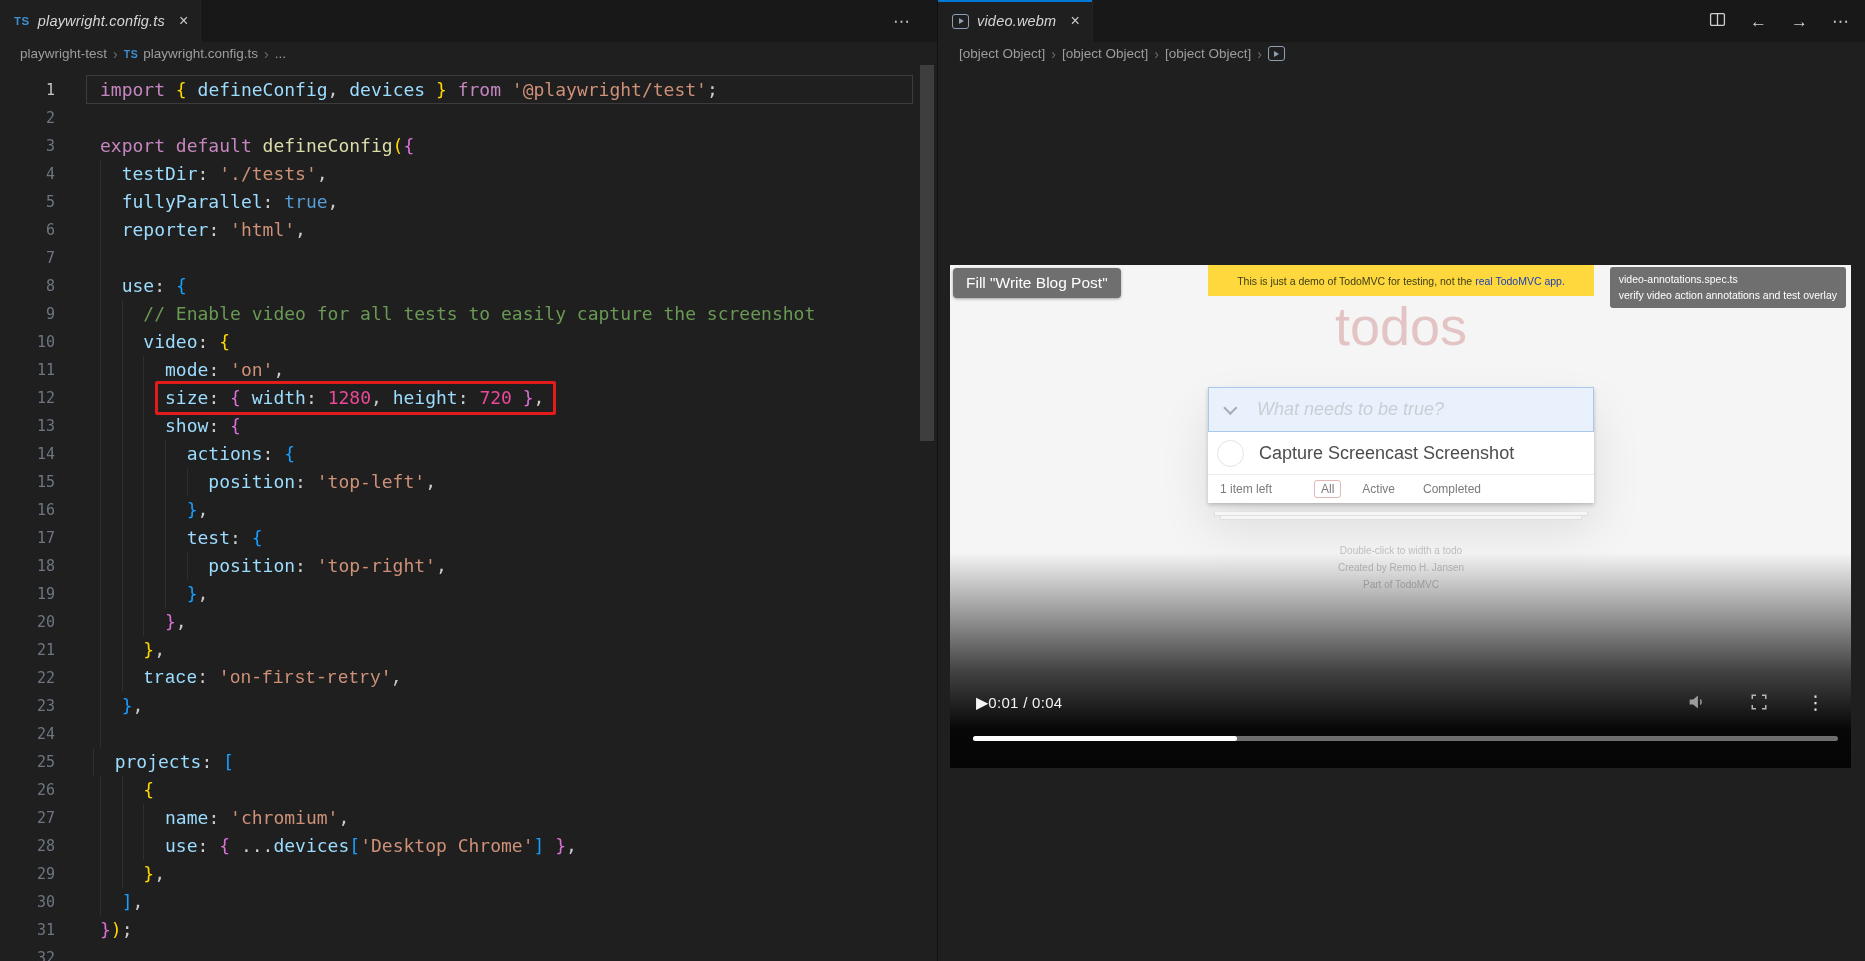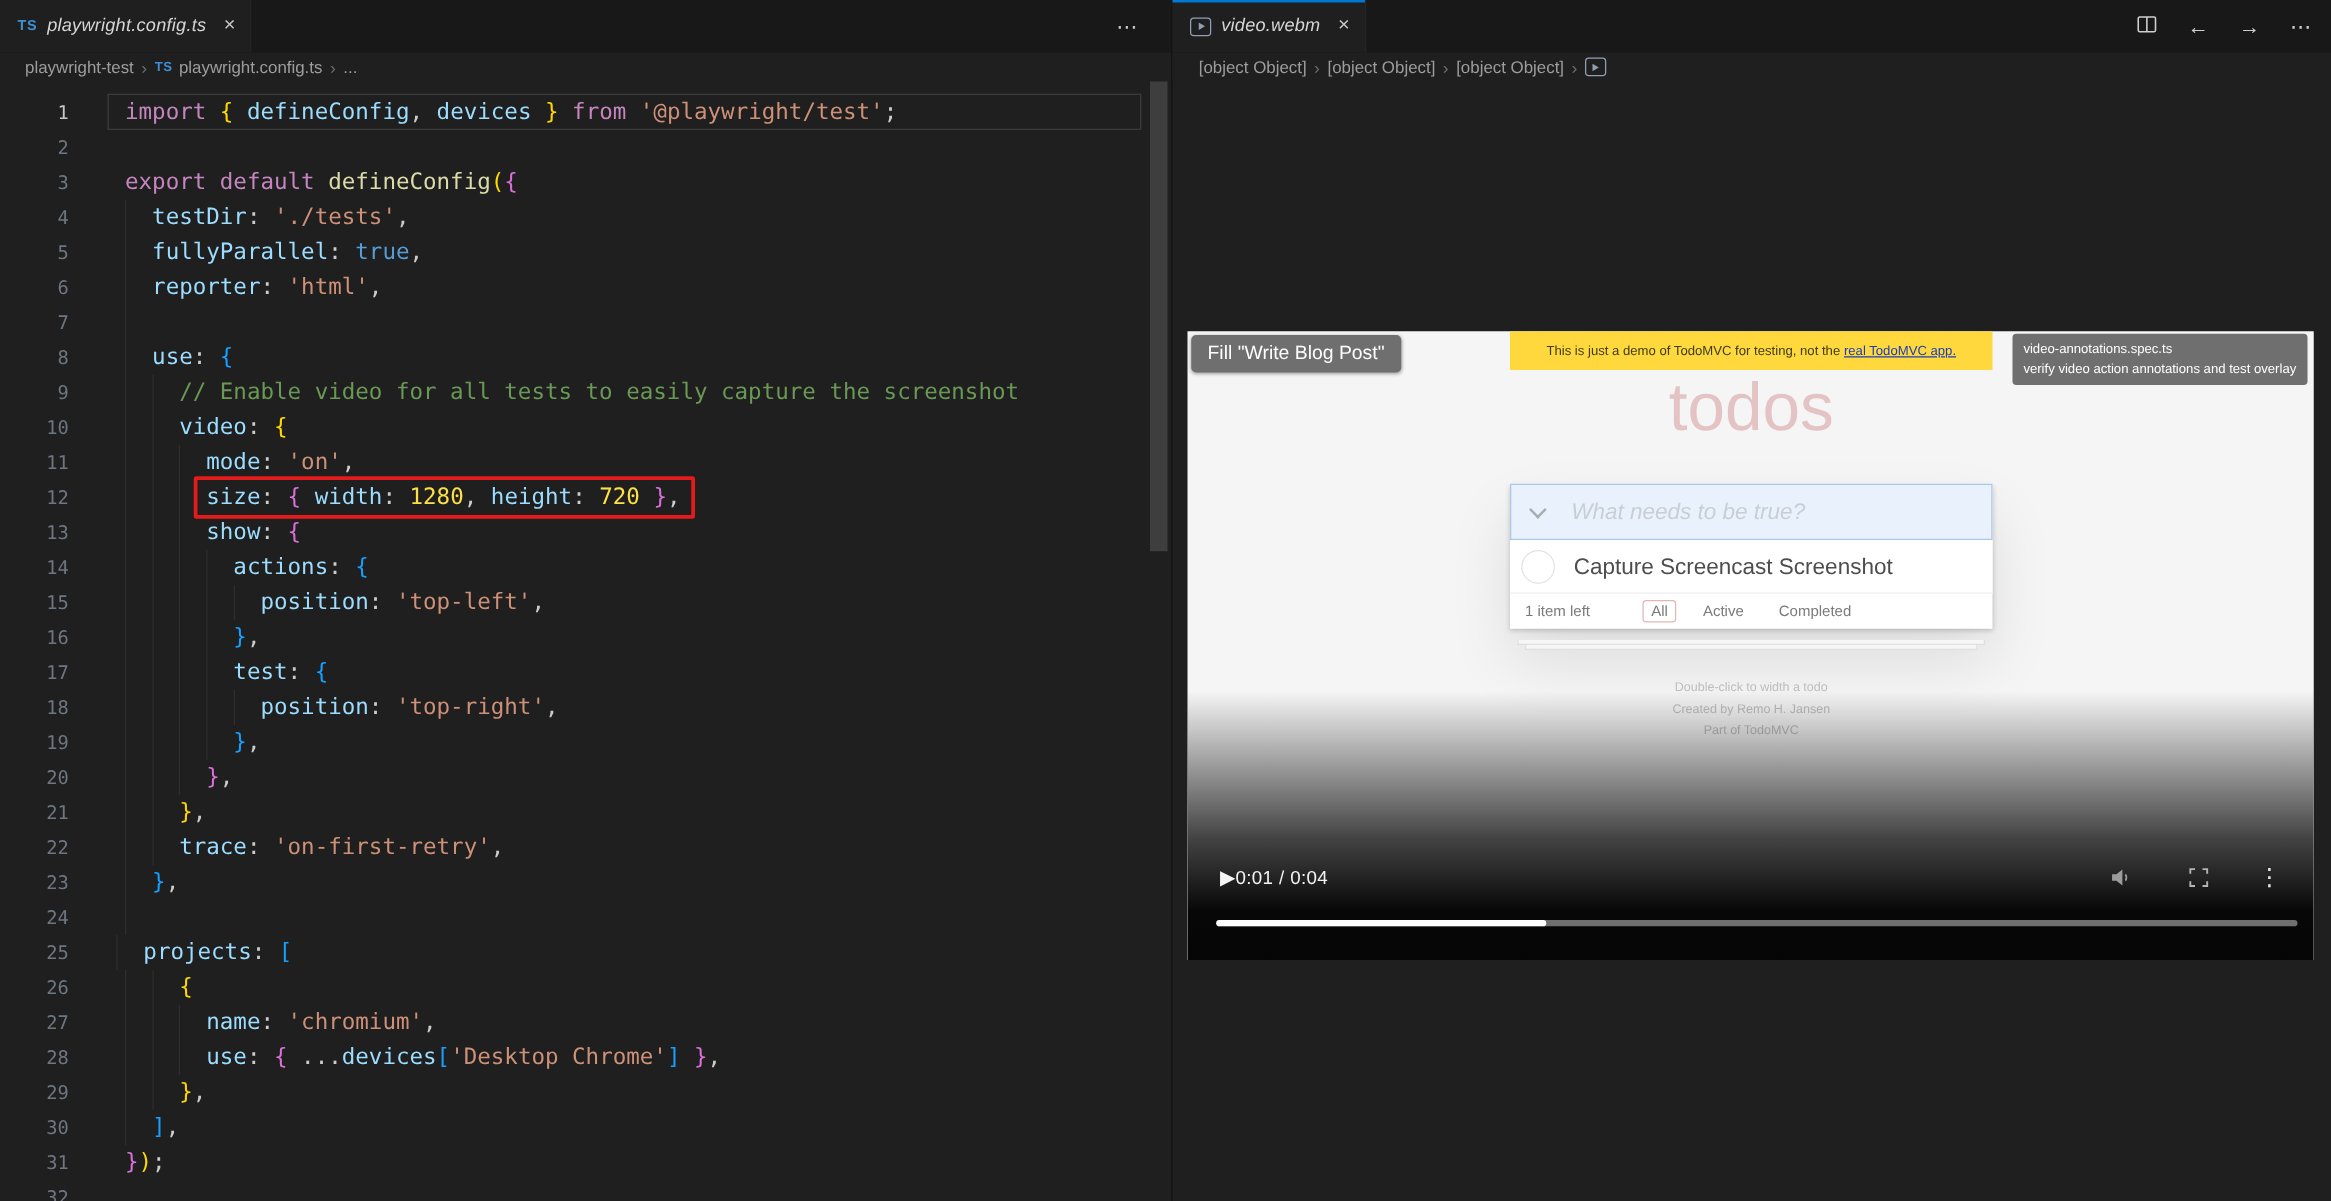--- a/index.html
+++ b/index.html
@@ -36,36 +36,36 @@
   
   .editor { position:relative; height:896px; overflow:hidden; background:#1f1f1f;
             font-family:"DejaVu Sans Mono", monospace; }
   .lines { padding-top:11px; }
   .line { display:flex; height:28px; white-space:pre; }
   .num { flex:0 0 55px; text-align:right; color:#6e7681; font-size:15px; line-height:28px; }
   .num.active { color:#c6c6c6; }
   .txt { margin-left:45px; position:relative; font-size:18px; line-height:28px; }
   .guide { position:absolute; top:0; bottom:0; width:1px; background:#2e2e2e; }
   .tk-kw{color:#C586C0} .tk-v{color:#9CDCFE} .tk-f{color:#DCDCAA} .tk-s{color:#CE9178}
-  .tk-n{color:#fde047} .tk-bo{color:#569CD6} .tk-c{color:#6A9955}
+  .tk-n{color:#ec4899} .tk-bo{color:#569CD6} .tk-c{color:#6A9955}
   .tk-b1{color:#FFD700} .tk-b2{color:#DA70D6} .tk-b3{color:#179FFF} .tk-d{color:#cccccc}
   .cur-line { position:absolute; left:86px; right:24px; top:10px; height:29px;
               border:1px solid #3c3c3c; pointer-events:none; }
   .red-annotation { position:absolute; border:3px solid #e31b1b; border-radius:2px; pointer-events:none; }
   .scroll-thumb { position:absolute; right:3px; top:0; width:14px; height:376px;
                   background:rgba(121,121,121,.35); cursor:pointer; }
 
   
   .preview { position:relative; height:896px; overflow:hidden; }
   .video { position:absolute; left:12px; top:200px; width:901px; height:503px;
            background:#f5f5f5; overflow:hidden; cursor:pointer; }
   .banner { position:absolute; left:258px; top:0; width:386px; height:31px; background:#ffd83d;
             display:flex; align-items:center; justify-content:center; font-size:10.5px; color:#3d3d14;
             white-space:nowrap; }
-  .banner .lnk { color:#1b3eb8; text-decoration:underline; margin-left:3px; cursor:pointer; }
+  .banner .lnk { color:#1b3eb8; margin-left:3px; cursor:pointer; }
   .action-badge { position:absolute; left:3px; top:3px; background:#6f6f6f; color:#fff;
                   font-size:15.5px; padding:6px 13px; border-radius:4px; box-shadow:0 1px 3px rgba(0,0,0,.35); }
   .test-badge { position:absolute; right:5px; top:2px; background:#6f6f6f; color:#fff;
                 font-size:10.5px; line-height:1.55; padding:4px 9px; border-radius:3px; }
   .todos-title { position:absolute; left:258px; top:30px; width:386px; text-align:center;
                  font-size:54px; font-weight:300; color:rgba(175,47,47,0.25); line-height:1.15; }
   .todoapp { position:absolute; left:258px; top:122px; width:386px; background:#fff;
              box-shadow:0 2px 4px rgba(0,0,0,.2), 0 25px 50px rgba(0,0,0,.1); }
   .input-row { height:45px; display:flex; align-items:center; background:#e9f2fc;
                border:1px solid #a9c8ec; }
@@ -142,21 +142,21 @@
         <div class="line"><span class="num">12</span><div class="txt" style="padding-left: 6ch;"><span class="guide" style="left: 0ch;"></span><span class="guide" style="left: 2ch;"></span><span class="guide" style="left: 4ch;"></span><span class="tk-v">size</span><span class="tk-d">: </span><span class="tk-b2">{</span><span class="tk-d"> </span><span class="tk-v">width</span><span class="tk-d">: </span><span class="tk-n">1280</span><span class="tk-d">, </span><span class="tk-v">height</span><span class="tk-d">: </span><span class="tk-n">720</span><span class="tk-d"> </span><span class="tk-b2">}</span><span class="tk-d">,</span></div></div>
         <div class="line"><span class="num">13</span><div class="txt" style="padding-left: 6ch;"><span class="guide" style="left: 0ch;"></span><span class="guide" style="left: 2ch;"></span><span class="guide" style="left: 4ch;"></span><span class="tk-v">show</span><span class="tk-d">: </span><span class="tk-b2">{</span></div></div>
         <div class="line"><span class="num">14</span><div class="txt" style="padding-left: 8ch;"><span class="guide" style="left: 0ch;"></span><span class="guide" style="left: 2ch;"></span><span class="guide" style="left: 4ch;"></span><span class="guide" style="left: 6ch;"></span><span class="tk-v">actions</span><span class="tk-d">: </span><span class="tk-b3">{</span></div></div>
         <div class="line"><span class="num">15</span><div class="txt" style="padding-left: 10ch;"><span class="guide" style="left: 0ch;"></span><span class="guide" style="left: 2ch;"></span><span class="guide" style="left: 4ch;"></span><span class="guide" style="left: 6ch;"></span><span class="guide" style="left: 8ch;"></span><span class="tk-v">position</span><span class="tk-d">: </span><span class="tk-s">'top-left'</span><span class="tk-d">,</span></div></div>
         <div class="line"><span class="num">16</span><div class="txt" style="padding-left: 8ch;"><span class="guide" style="left: 0ch;"></span><span class="guide" style="left: 2ch;"></span><span class="guide" style="left: 4ch;"></span><span class="guide" style="left: 6ch;"></span><span class="tk-b3">}</span><span class="tk-d">,</span></div></div>
         <div class="line"><span class="num">17</span><div class="txt" style="padding-left: 8ch;"><span class="guide" style="left: 0ch;"></span><span class="guide" style="left: 2ch;"></span><span class="guide" style="left: 4ch;"></span><span class="guide" style="left: 6ch;"></span><span class="tk-v">test</span><span class="tk-d">: </span><span class="tk-b3">{</span></div></div>
         <div class="line"><span class="num">18</span><div class="txt" style="padding-left: 10ch;"><span class="guide" style="left: 0ch;"></span><span class="guide" style="left: 2ch;"></span><span class="guide" style="left: 4ch;"></span><span class="guide" style="left: 6ch;"></span><span class="guide" style="left: 8ch;"></span><span class="tk-v">position</span><span class="tk-d">: </span><span class="tk-s">'top-right'</span><span class="tk-d">,</span></div></div>
         <div class="line"><span class="num">19</span><div class="txt" style="padding-left: 8ch;"><span class="guide" style="left: 0ch;"></span><span class="guide" style="left: 2ch;"></span><span class="guide" style="left: 4ch;"></span><span class="guide" style="left: 6ch;"></span><span class="tk-b3">}</span><span class="tk-d">,</span></div></div>
         <div class="line"><span class="num">20</span><div class="txt" style="padding-left: 6ch;"><span class="guide" style="left: 0ch;"></span><span class="guide" style="left: 2ch;"></span><span class="guide" style="left: 4ch;"></span><span class="tk-b2">}</span><span class="tk-d">,</span></div></div>
         <div class="line"><span class="num">21</span><div class="txt" style="padding-left: 4ch;"><span class="guide" style="left: 0ch;"></span><span class="guide" style="left: 2ch;"></span><span class="tk-b1">}</span><span class="tk-d">,</span></div></div>
-        <div class="line"><span class="num">22</span><div class="txt" style="padding-left: 4ch;"><span class="guide" style="left: 0ch;"></span><span class="guide" style="left: 2ch;"></span><span class="tk-v">trace</span><span class="tk-d">: </span><span class="tk-s">'on-first-retry'</span><span class="tk-d">,</span></div></div>
+        <div class="line"><span class="num">22</span><div class="txt" style="padding-left: 4ch; font-family: Liberation Mono, monospace;"><span class="guide" style="left: 0ch;"></span><span class="guide" style="left: 2ch;"></span><span class="tk-v">trace</span><span class="tk-d">: </span><span class="tk-s">'on-first-retry'</span><span class="tk-d">,</span></div></div>
         <div class="line"><span class="num">23</span><div class="txt" style="padding-left: 2ch;"><span class="guide" style="left: 0ch;"></span><span class="tk-b3">}</span><span class="tk-d">,</span></div></div>
         <div class="line"><span class="num">24</span><div class="txt" style="padding-left: 0ch;"><span class="guide" style="left: 0ch;"></span></div></div>
         <div class="line"><span class="num">25</span><div class="txt" style="padding-left: 2ch; margin-left: 38px;"><span class="guide" style="left: 0ch;"></span><span class="tk-v">projects</span><span class="tk-d">: </span><span class="tk-b3">[</span></div></div>
         <div class="line"><span class="num">26</span><div class="txt" style="padding-left: 4ch;"><span class="guide" style="left: 0ch;"></span><span class="guide" style="left: 2ch;"></span><span class="tk-b1">{</span></div></div>
         <div class="line"><span class="num">27</span><div class="txt" style="padding-left: 6ch; text-align: center;"><span class="guide" style="left: 0ch;"></span><span class="guide" style="left: 2ch;"></span><span class="guide" style="left: 4ch;"></span><span class="tk-v">name</span><span class="tk-d">: </span><span class="tk-s">'chromium'</span><span class="tk-d">,</span></div></div>
         <div class="line"><span class="num">28</span><div class="txt" style="padding-left: 6ch;"><span class="guide" style="left: 0ch;"></span><span class="guide" style="left: 2ch;"></span><span class="guide" style="left: 4ch;"></span><span class="tk-v">use</span><span class="tk-d">: </span><span class="tk-b2">{</span><span class="tk-d"> ...</span><span class="tk-v">devices</span><span class="tk-b3">[</span><span class="tk-s">'Desktop Chrome'</span><span class="tk-b3">]</span><span class="tk-d"> </span><span class="tk-b2">}</span><span class="tk-d">,</span></div></div>
         <div class="line"><span class="num">29</span><div class="txt" style="padding-left: 4ch;"><span class="guide" style="left: 0ch;"></span><span class="guide" style="left: 2ch;"></span><span class="tk-b1">}</span><span class="tk-d">,</span></div></div>
         <div class="line"><span class="num">30</span><div class="txt" style="padding-left: 2ch;"><span class="guide" style="left: 0ch;"></span><span class="tk-b3">]</span><span class="tk-d">,</span></div></div>
         <div class="line"><span class="num">31</span><div class="txt" style="padding-left: 0ch;"><span class="tk-b2">}</span><span class="tk-b1">)</span><span class="tk-d">;</span></div></div>
         <div class="line"><span class="num">32</span><div class="txt" style="padding-left: 0ch;"></div></div>

